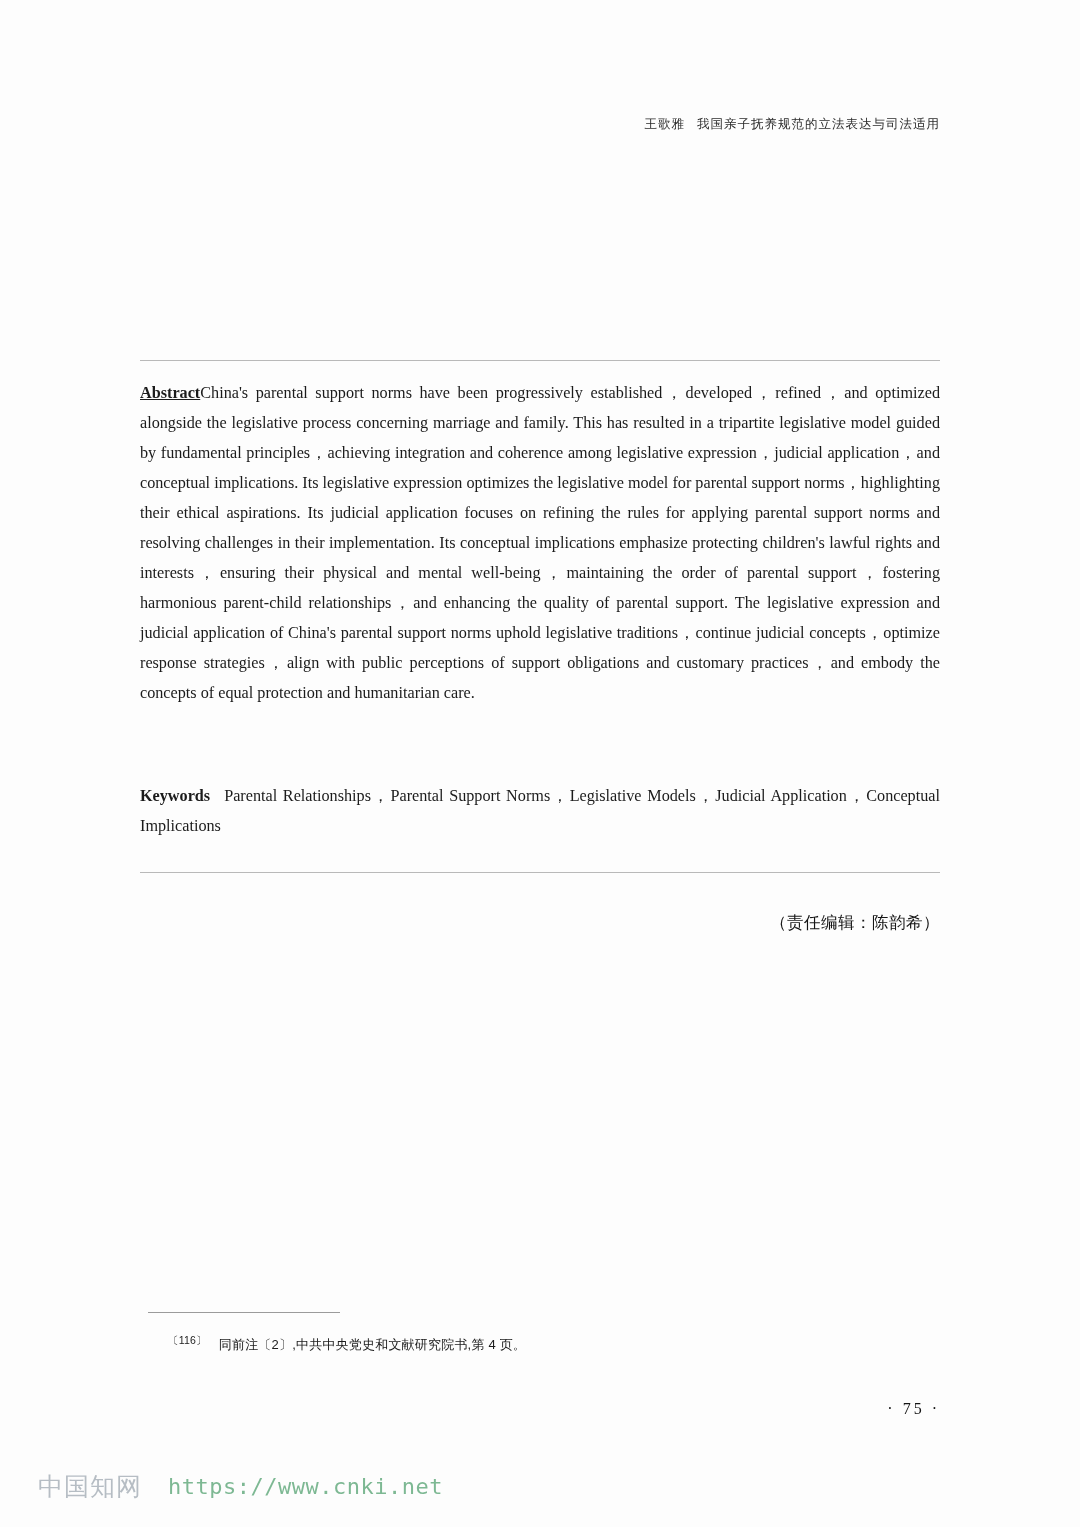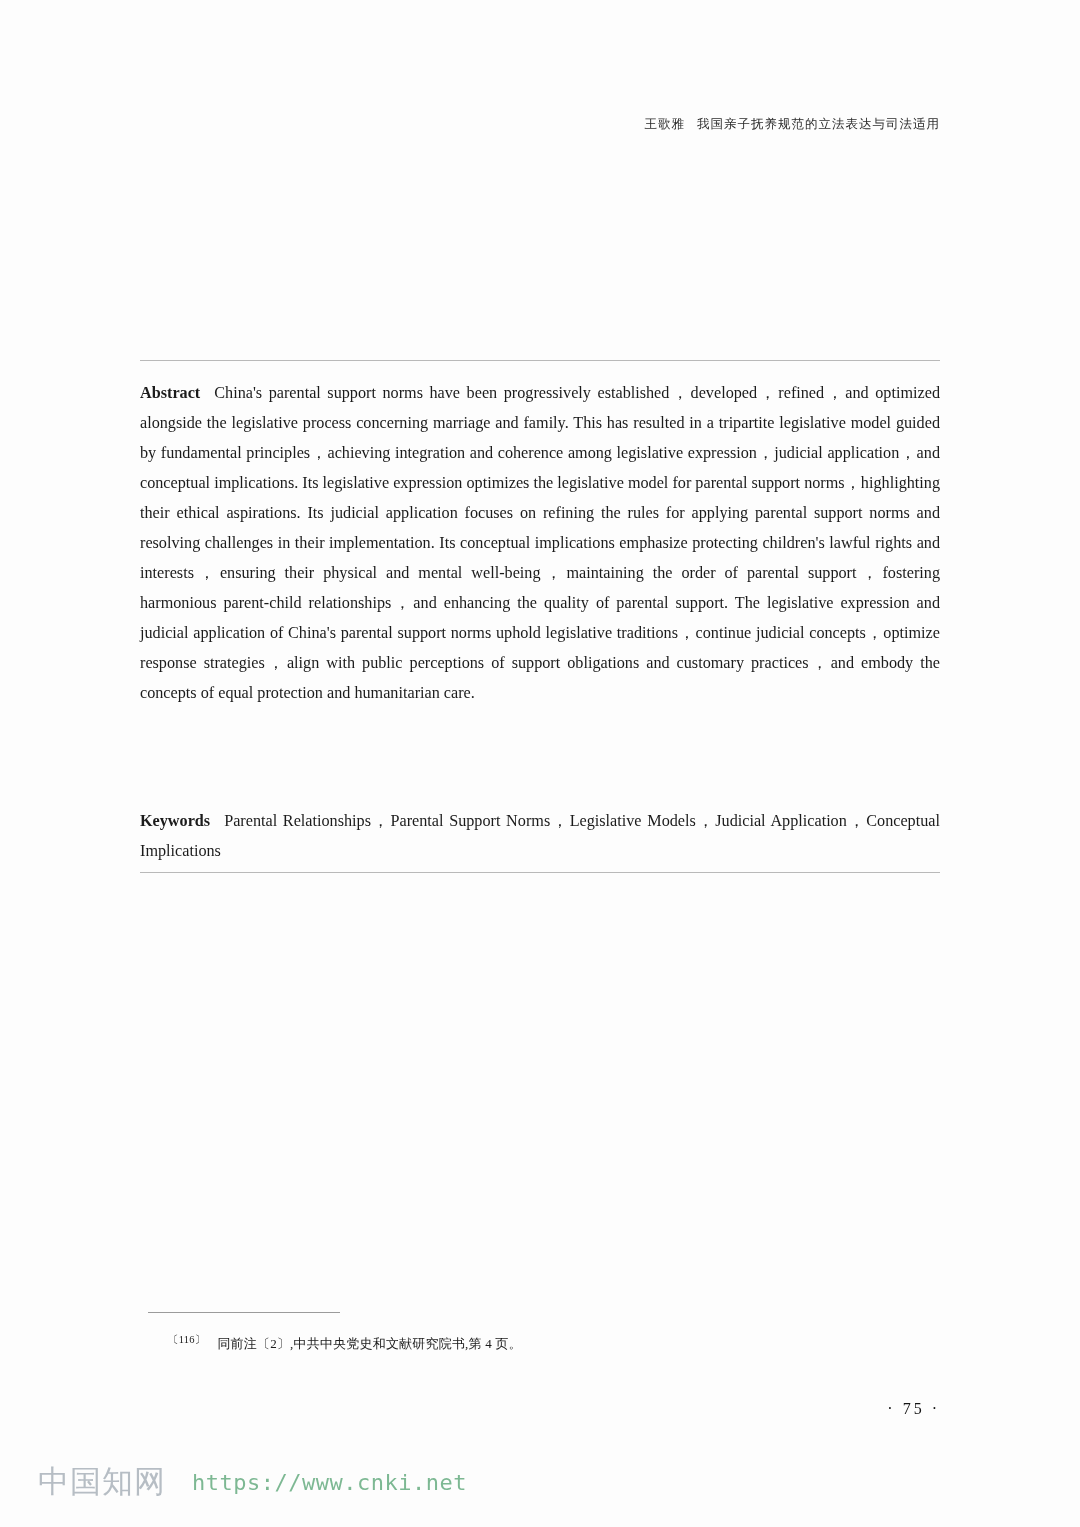--- a/index.html
+++ b/index.html
@@ -71,25 +71,25 @@
     left: 140px;
     width: 800px;
     font-family: "Liberation Serif", serif;
     font-size: 16.2px;
     line-height: 30px;
     text-align: justify;
     color: #1b1b1b;
   }
   .abs-label {
     font-weight: bold;
-    margin-right: 14px;
+    text-decoration: underline;
   }
   .kw-block {
     position: absolute;
-    top: 806px;
+    top: 781px;
     left: 140px;
     width: 800px;
     font-family: "Liberation Serif", serif;
     font-size: 16.2px;
     line-height: 30px;
     text-align: justify;
     color: #1b1b1b;
   }
   .kw-label {
     font-weight: bold;
@@ -114,21 +114,21 @@
     top: 1312px;
     width: 192px;
     height: 1px;
     background: #9b9b9b;
   }
   .footnote {
     position: absolute;
     top: 1328px;
     left: 168px;
     width: 780px;
-    font-family: Liberation Serif, serif;
+    font-family: Liberation Sans, sans-serif;
     font-size: 13px;
     line-height: 24px;
     color: #1b1b1b;
     letter-spacing: 0.2px;
   }
   .footnote .fn-mark {
     font-size: 10.5px;
     vertical-align: super;
     margin-right: 12px;
   }
@@ -148,21 +148,21 @@
     position: absolute;
     bottom: 24px;
     left: 38px;
     display: flex;
     align-items: center;
     gap: 26px;
     opacity: 0.55;
   }
   .wm-cn {
     font-family: "DejaVu Sans", sans-serif;
-    font-size: 31px;
+    font-size: 25px;
     color: #7d8a96;
     letter-spacing: 1px;
   }
   .wm-url {
     font-family: "DejaVu Sans Mono", monospace;
     font-size: 22px;
     color: #15803d;
     letter-spacing: 0.5px;
   }
 </style>
@@ -181,20 +181,21 @@
   <div class="abs-block">
     <span class="abs-label">Abstract</span><span>China's parental support norms have been progressively established，developed，refined，and optimized alongside the legislative process concerning marriage and family. This has resulted in a tripartite legislative model guided by fundamental principles，achieving integration and coherence among legislative expression，judicial application，and conceptual implications. Its legislative expression optimizes the legislative model for parental support norms，highlighting their ethical aspirations. Its judicial application focuses on refining the rules for applying parental support norms and resolving challenges in their implementation. Its conceptual implications emphasize protecting children's lawful rights and interests，ensuring their physical and mental well-being，maintaining the order of parental support，fostering harmonious parent-child relationships，and enhancing the quality of parental support. The legislative expression and judicial application of China's parental support norms uphold legislative traditions，continue judicial concepts，optimize response strategies，align with public perceptions of support obligations and customary practices，and embody the concepts of equal protection and humanitarian care.</span>
   </div>
 
   <div class="kw-block">
     <span class="kw-label">Keywords</span><span>Parental Relationships，Parental Support Norms，Legislative Models，Judicial Application，Conceptual Implications</span>
   </div>
 
   <div class="rule rule-bottom"></div>
 
+  <div class="editor">（责任编辑：陈韵希）</div>
 
   <div class="fn-rule"></div>
   <div class="footnote">
     <span class="fn-mark">〔116〕</span><span>同前注〔2〕,中共中央党史和文献研究院书,第 4 页。</span>
   </div>
 
   <div class="folio">· 75 ·</div>
 
   <div class="wm">
     <span class="wm-cn">中国知网</span>

